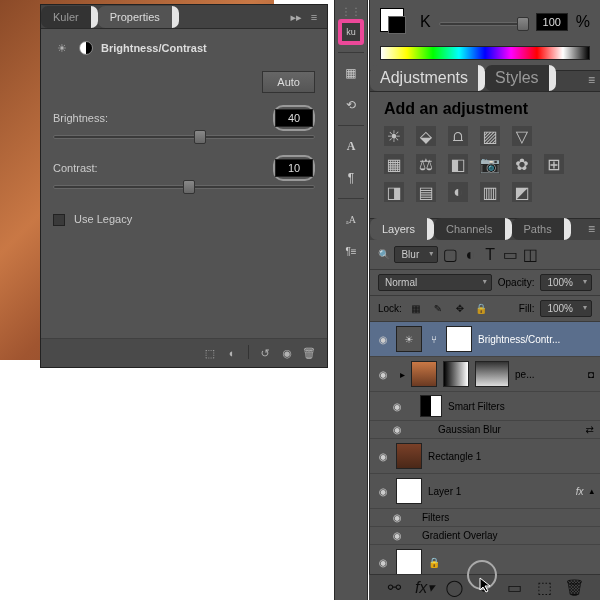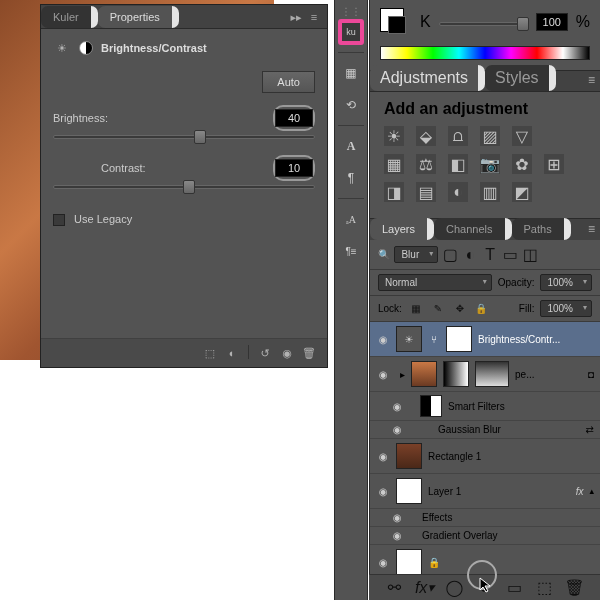--- a/index.html
+++ b/index.html
@@ -81,21 +81,21 @@
     </div>
     <div style="display:flex; justify-content:space-between; align-items:center;">
       <span>Brightness:</span>
       <span class="highlighted">
         <input class="num-input" value="40" style="">
       </span>
     </div>
     <div class="slider-track">
       <div class="slider-thumb" style="left:56%;"></div>
     </div>
-    <div style="display:flex; justify-content:space-between; align-items:center; margin-top:16px;margin-left:48px;">
+    <div style="display:flex; justify-content:space-between; align-items:center; margin-top:16px;">
       <span>Contrast:</span>
       <span class="highlighted">
         <input class="num-input" value="10" style="">
       </span>
     </div>
     <div class="slider-track">
       <div class="slider-thumb" style="left:52%;"></div>
     </div>
     <div style="margin-top:24px;">
       <span class="checkbox"></span>
@@ -237,21 +237,21 @@
     </div>
     <div class="layer">
       <span class="eye">◉</span>
       <span class="thumb"></span>
       <span class="layer-label">Layer 1</span>
       <span class="fx-label">fx</span>
       <span style="font-size:9px;">▴</span>
     </div>
     <div class="sub-layer">
       <span class="eye" style="margin-left:-28px; margin-right:12px;">◉</span>
-      <span>Effects</span>
+      <span>Filters</span>
     </div>
     <div class="sub-layer">
       <span class="eye" style="margin-left:-28px; margin-right:12px;">◉</span>
       <span>Gradient Overlay</span>
     </div>
     <div class="layer">
       <span class="eye">◉</span>
       <span class="thumb"></span>
       <span>🔒</span>
     </div>

